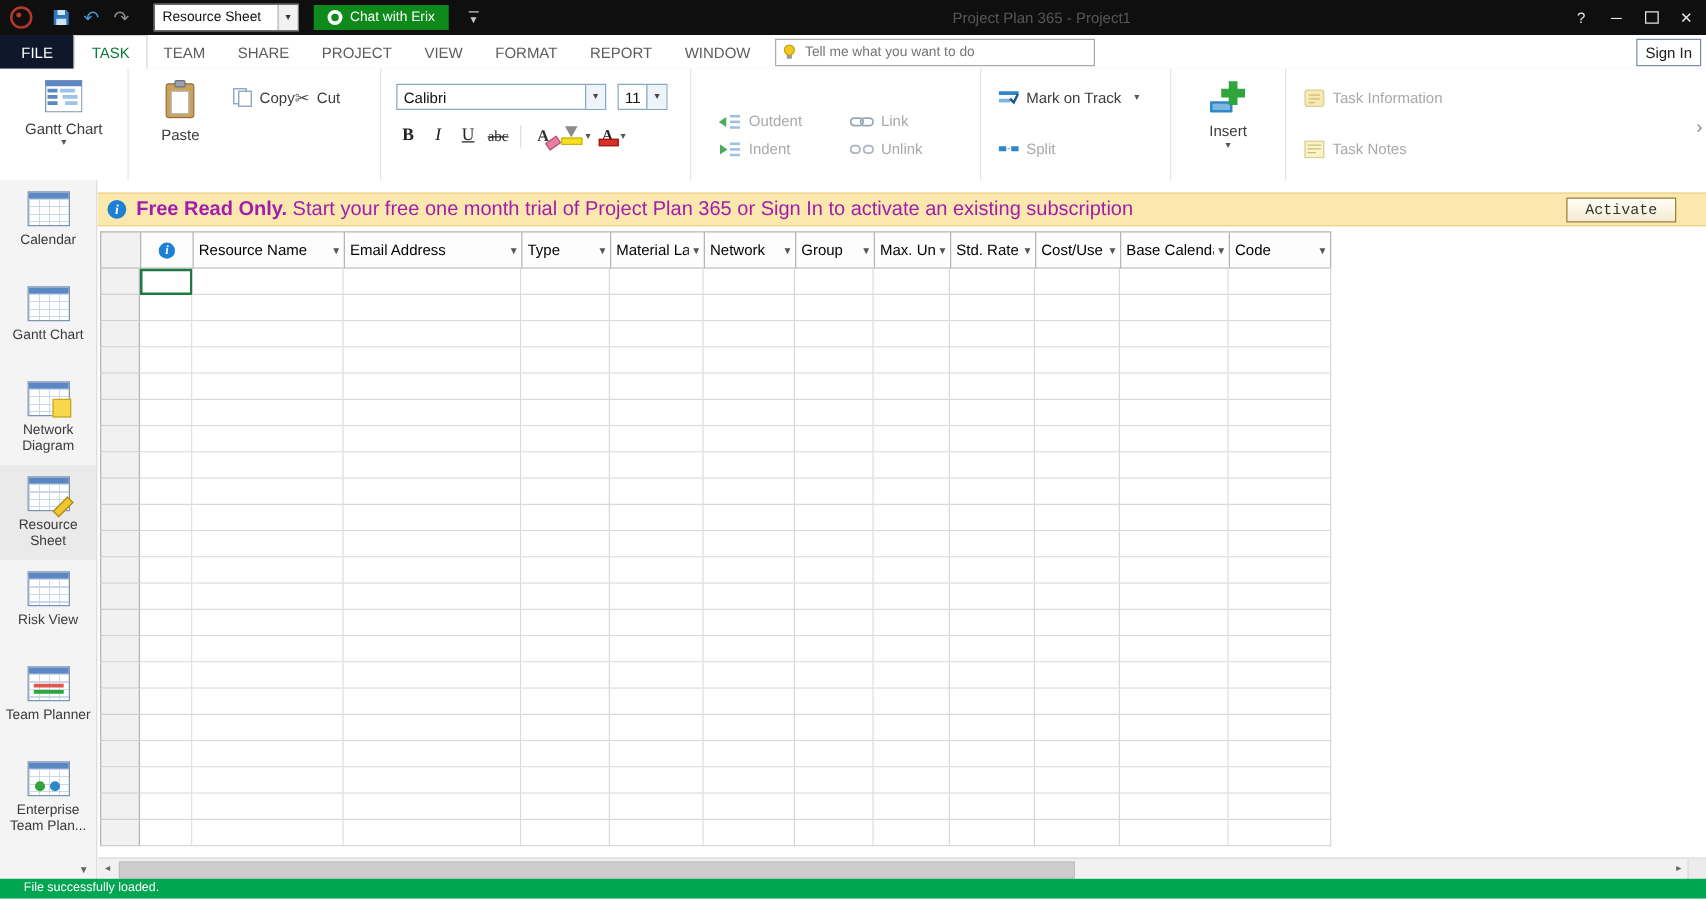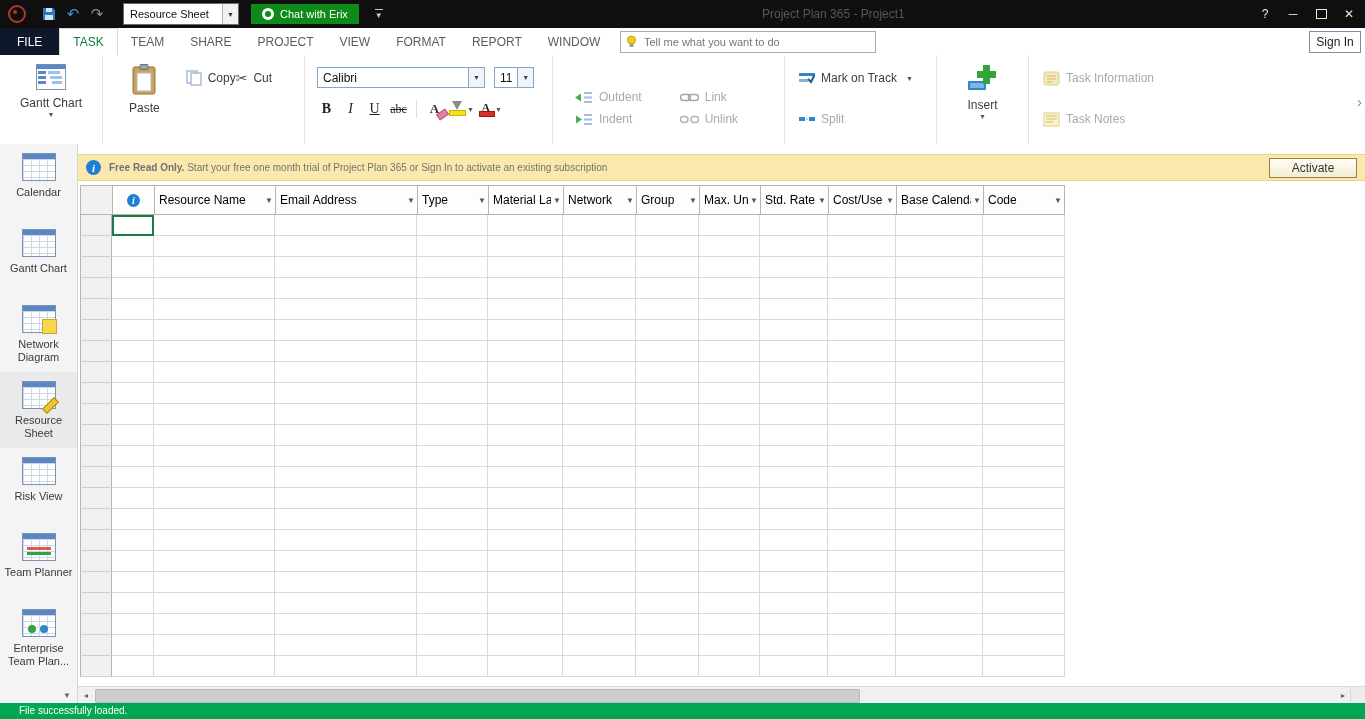--- a/index.html
+++ b/index.html
@@ -88,23 +88,23 @@
     #fff;position:relative;flex:none;box-sizing:border-box}
   .icon-network::after{content:"";position:absolute;right:-2px;bottom:-2px;width:13px;height:13px;background:#f7d84a;border:1px solid #c9a92c}
   .icon-resource::after{content:"";position:absolute;right:-4px;bottom:-1px;width:15px;height:5px;background:#f0c531;border:1px solid #a8881f;transform:rotate(-45deg)}
   .icon-enterprise::after{content:"";position:absolute;left:5px;bottom:3px;width:8px;height:8px;border-radius:50%;background:#2fa53c;box-shadow:12px 0 0 #2f86c8}
   .icon-teamplanner::after{content:"";position:absolute;left:4px;bottom:5px;width:24px;height:3px;background:#2fa53c;box-shadow:0 -5px 0 #e2574c}
   .sb-scroll{position:absolute;bottom:3px;right:6px;font-size:8px;color:#666;cursor:pointer}
 
   
   .content{position:absolute;left:78px;top:144px;width:1287px;height:559px;background:#fff;overflow:hidden}
   .notif{position:absolute;left:0;top:10px;width:1287px;height:27px;background:#fbe8ad;border-top:1px solid #e8d48a;border-bottom:1px solid #e8d48a;display:flex;align-items:center;box-sizing:border-box;padding:0 8px}
-  .notif-text{font-size:10px;color:#737373;margin-left:8px}
+  .notif-text{font-size:16px;color:#a21caf;margin-left:8px}
   .notif-text b{font-weight:bold}
-  .activate{position:absolute;right:8px;top:3px;width:88px;height:20px;background:linear-gradient(#fffdf6,#f4ecd2);border:1px solid #98824a;font-size:12px;color:#333;cursor:pointer;font-family:Liberation Sans, sans-serif}
+  .activate{position:absolute;right:24px;top:3px;width:88px;height:20px;background:linear-gradient(#fffdf6,#f4ecd2);border:1px solid #98824a;font-size:12px;color:#333;cursor:pointer;font-family:Liberation Mono, monospace}
   .info-icon{width:13px;height:13px;border-radius:50%;background:#1d7fd6;color:#fff;display:inline-flex;align-items:center;justify-content:center;font-family:"Liberation Serif",serif;font-style:italic;font-weight:bold;font-size:10px;flex:none}
   .info-icon.big{width:15px;height:15px;font-size:11px}
 
   
   .grid{position:absolute;left:2px;top:41px}
   .grid-row{display:grid;grid-template-columns:32px 42px 121px 142px 71px 75px 73px 63px 61px 68px 68px 87px 82px;height:21px}
   .grid-row.header{height:30px}
   .gcell{box-sizing:border-box;overflow:hidden}
   .corner{background:#f1f1f1;border:1px solid #b5b5b5;border-right:none}
   .hcell{background:#fdfdfd;border:1px solid #b5b5b5;border-right:none;display:flex;align-items:center;padding:0 2px 0 4px;font-size:12px;color:#000;white-space:nowrap}

